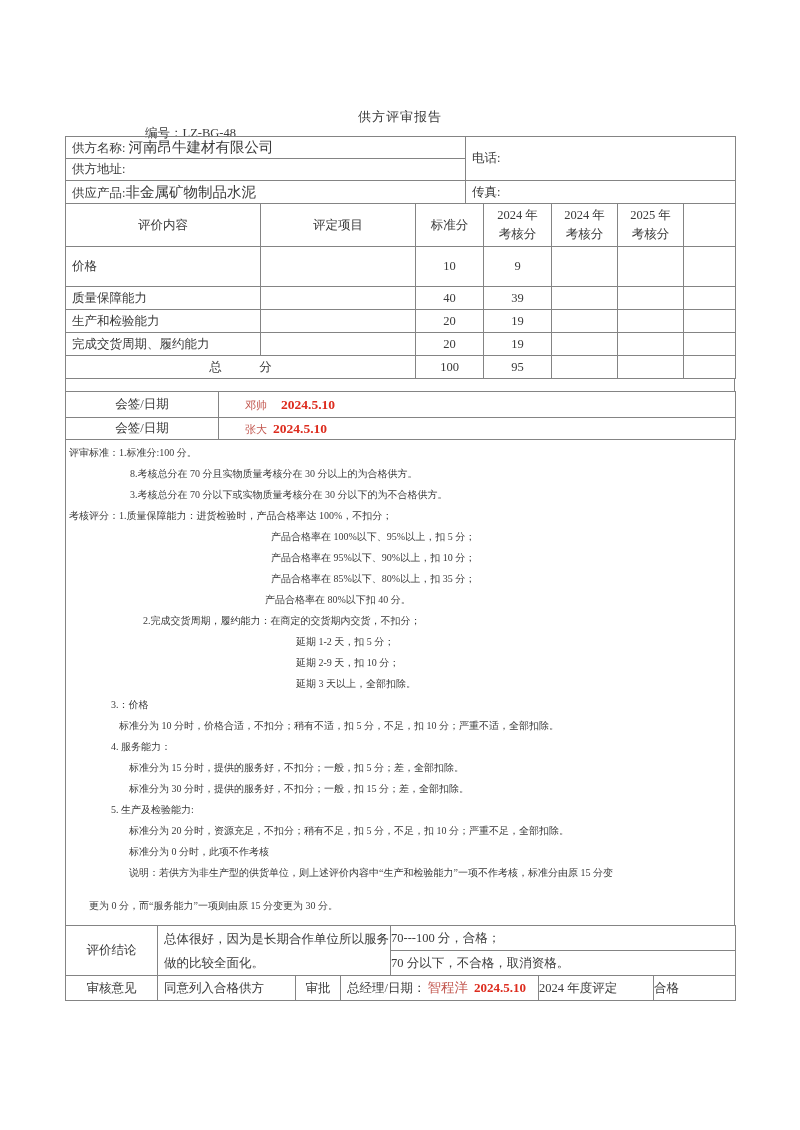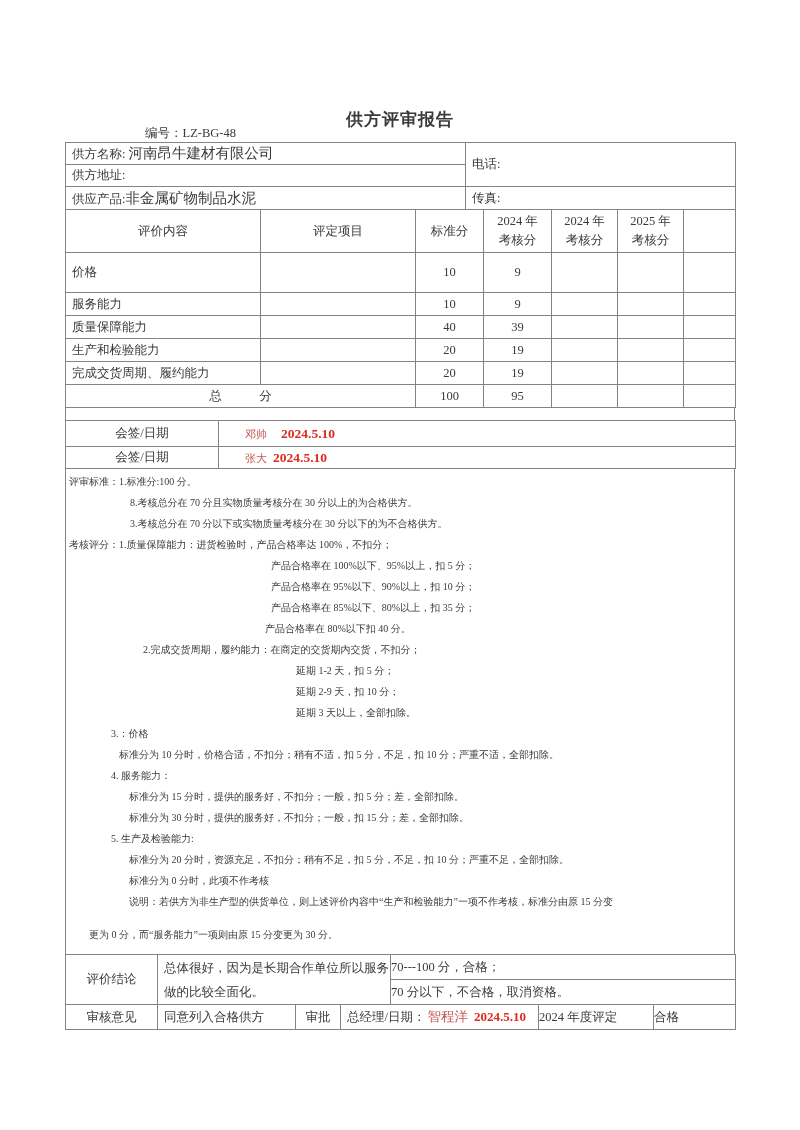--- a/index.html
+++ b/index.html
@@ -2,23 +2,23 @@
 <html><head>
 <meta charset="utf-8">
 <style>
   html,body{margin:0;padding:0;}
   body{
     width:800px;height:1130px;background:#fff;
     font-family:"Liberation Serif","DejaVu Serif",serif;
     color:#3a3a3a;
   }
   .page{position:relative;width:800px;height:1130px;background:#fff;overflow:hidden;}
-  .title{position:absolute;top:108px;left:0;width:800px;text-align:center;font-size:17px;letter-spacing:1px;font-weight:bold;}
+  .title{position:absolute;top:108px;left:0;width:800px;text-align:center;font-size:13px;letter-spacing:1px;}
   .doc-no{position:absolute;top:125px;left:145px;font-size:12.5px;}
-  .form{position:absolute;top:143px;left:65px;width:670px;}
+  .form{position:absolute;top:137px;left:65px;width:670px;}
   table{border-collapse:collapse;table-layout:fixed;width:670px;margin-top:-1px;}
   td{border:1px solid #848484;font-size:12.5px;padding:0;vertical-align:middle;overflow:hidden;white-space:nowrap;}
   .pl6{padding-left:6px;}
   .pl8{}
   .ctr{text-align:center;}
   .val{font-size:14.5px;}
   .hdr div{text-align:center;line-height:19px;}
   .sig-name{color:#c2574f;font-size:11px;margin-right:14px;}
   .sig-date{color:#dd2c1e;font-size:13.5px;font-weight:bold;}
   .crit{border:1px solid #848484;border-top:none;height:483px;padding-top:3px;overflow:hidden;}
@@ -109,29 +109,20 @@
       <tr style="height:40px">
         <td class="pl6">价格</td>
         <td></td>
         <td class="ctr">10</td>
         <td class="ctr">9</td>
         <td></td>
         <td></td>
         <td></td>
       </tr>
       <tr style="height:23px">
-        <td class="pl6">服务能力</td>
-        <td></td>
-        <td class="ctr">10</td>
-        <td class="ctr">9</td>
-        <td></td>
-        <td></td>
-        <td></td>
-      </tr>
-      <tr style="height:23px">
         <td class="pl6">质量保障能力</td>
         <td></td>
         <td class="ctr">40</td>
         <td class="ctr">39</td>
         <td></td>
         <td></td>
         <td></td>
       </tr>
       <tr style="height:23px">
         <td class="pl6">生产和检验能力</td>

